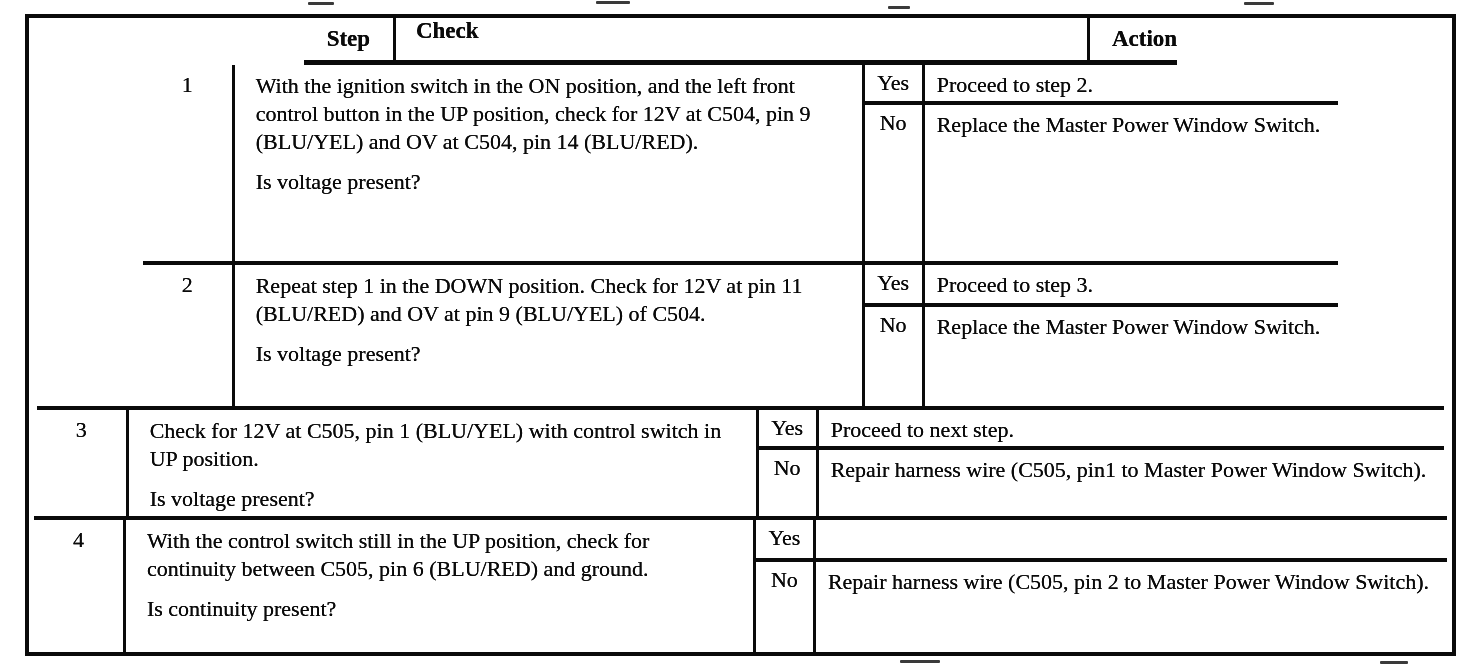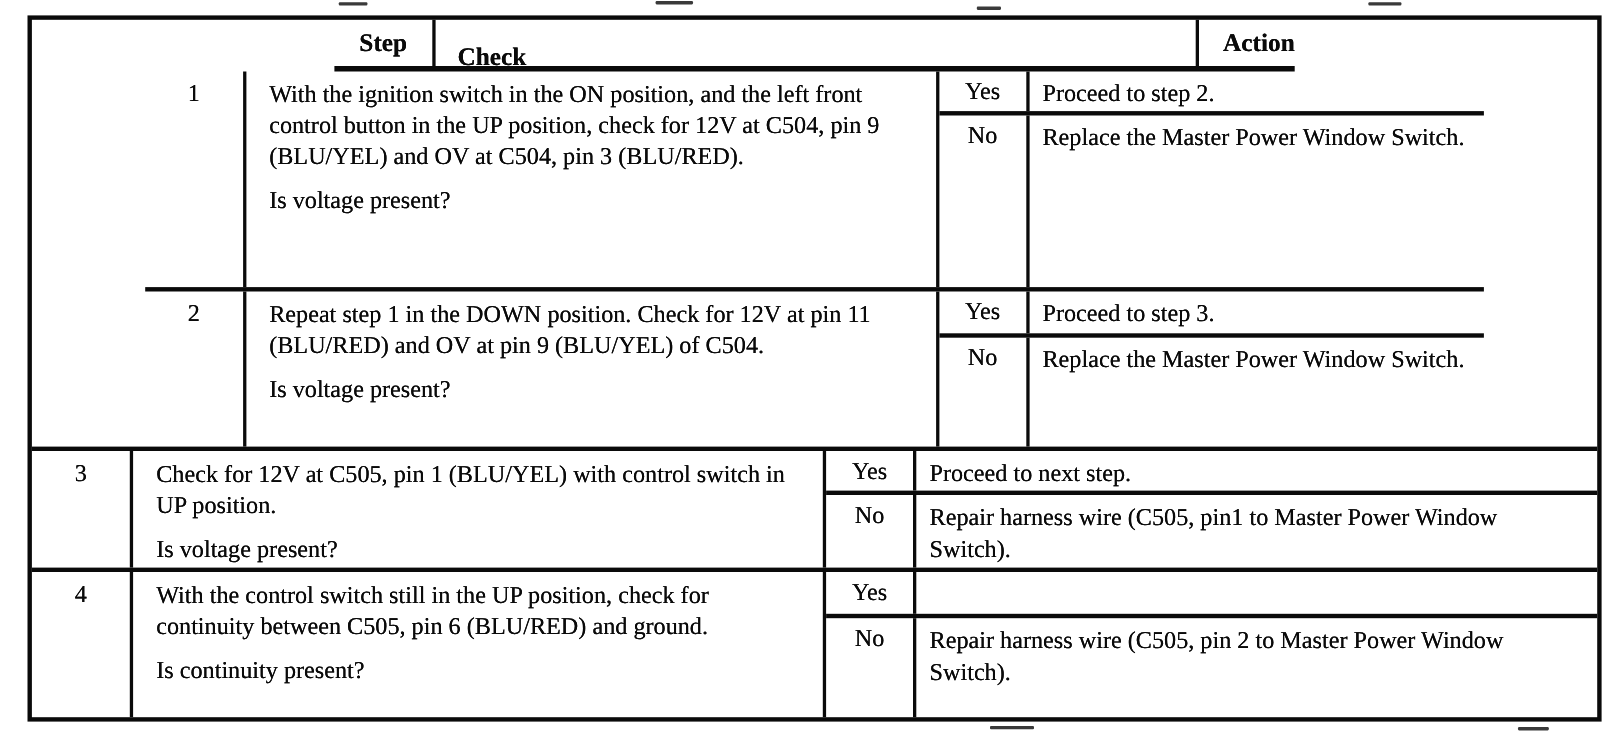--- a/index.html
+++ b/index.html
@@ -36,21 +36,21 @@
     box-sizing: border-box;
     font-weight: bold;
     font-size: 23px;
   }
   .hdr-step {
     width: 92px; border-right: 3px solid #0a0a0a;
     text-align: center; padding-top: 8px; box-sizing: border-box;
   }
   .hdr-check {
     width: 694px; border-right: 3px solid #0a0a0a;
-    padding: 21px 0 0 20px; box-sizing: border-box;
+    padding: 0 0 0 20px; box-sizing: border-box;
   }
   .hdr-action { flex: 1; padding: 8px 0 0 22px; box-sizing: border-box; }
 
   
   .step-row {
     display: flex;
     box-sizing: border-box;
   }
   .step-row + .step-row { border-top: 4px solid #0a0a0a; }
   .row-1 { height: 196px; }
@@ -72,21 +72,21 @@
 
   .branches { flex: 1; display: flex; flex-direction: column; }
   .subrow { display: flex; box-sizing: border-box; }
   .subrow-yes { border-bottom: 4px solid #0a0a0a; }
   .r1 .subrow-yes { height: 40px; }
   .r2 .subrow-yes { height: 42px; }
   .r3 .subrow-yes { height: 40px; }
   .r4 .subrow-yes { height: 42px; }
   .subrow-no { flex: 1; }
   .cell-yn {
-    width: 82px; border-right: 3px solid #0a0a0a;
+    width: 60px; border-right: 3px solid #0a0a0a;
     text-align: center; padding-top: 5px;
     font-size: 22px; box-sizing: border-box;
   }
   .cell-action {
     flex: 1; padding: 5px 18px 0 12px;
     font-size: 22px; line-height: 29px; box-sizing: border-box;
   }
 </style>
 </head>
 <body>
@@ -104,21 +104,21 @@
 
     <div class="hdr txt">
       <div class="hdr-step">Step</div>
       <div class="hdr-check">Check</div>
       <div class="hdr-action">Action</div>
     </div>
 
     <div class="step-row row-1 r1 txt">
       <div class="cell-step">1</div>
       <div class="cell-check">
-        <div>With the ignition switch in the ON position, and the left front control button in the UP position, check for 12V at C504, pin 9 (BLU/YEL) and OV at C504, pin 3 (BLU/RED).</div>
+        <div>With the ignition switch in the ON position, and the left front control button in the UP position, check for 12V at C504, pin 9 (BLU/YEL) and OV at C504, pin 14 (BLU/RED).</div>
         <div class="question">Is voltage present?</div>
       </div>
       <div class="branches">
         <div class="subrow subrow-yes">
           <div class="cell-yn">Yes</div>
           <div class="cell-action">Proceed to step 2.</div>
         </div>
         <div class="subrow subrow-no">
           <div class="cell-yn">No</div>
           <div class="cell-action">Replace the Master Power Window Switch.</div>

